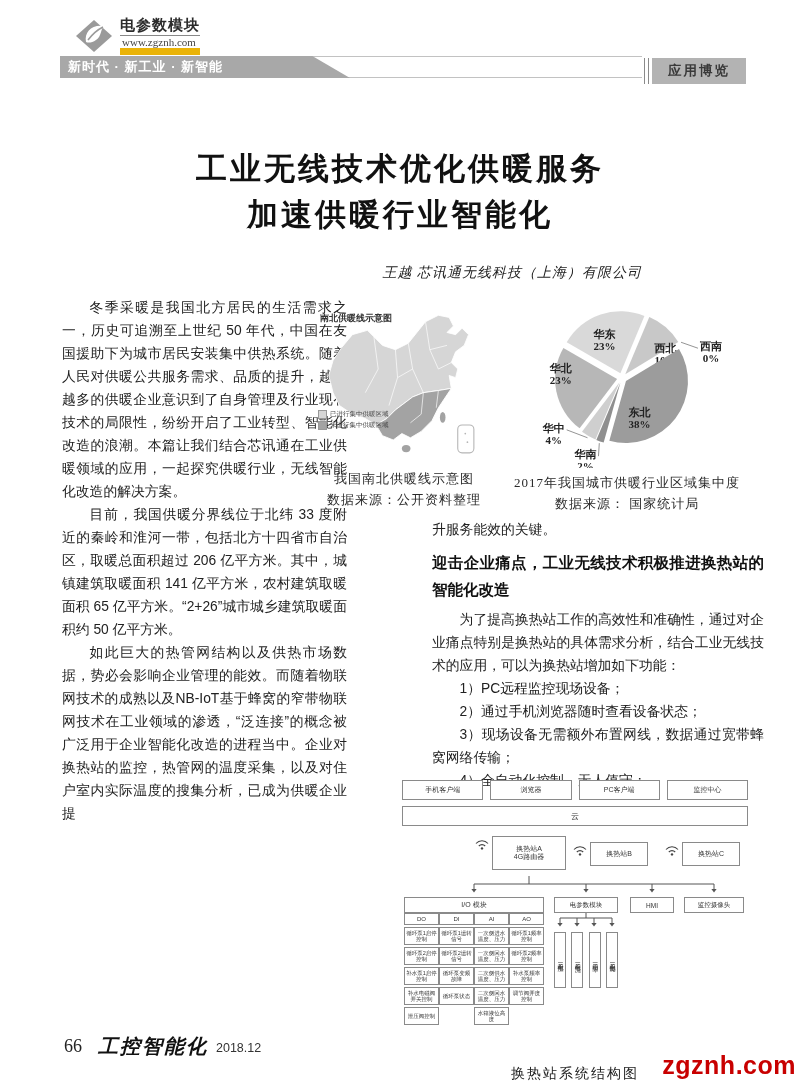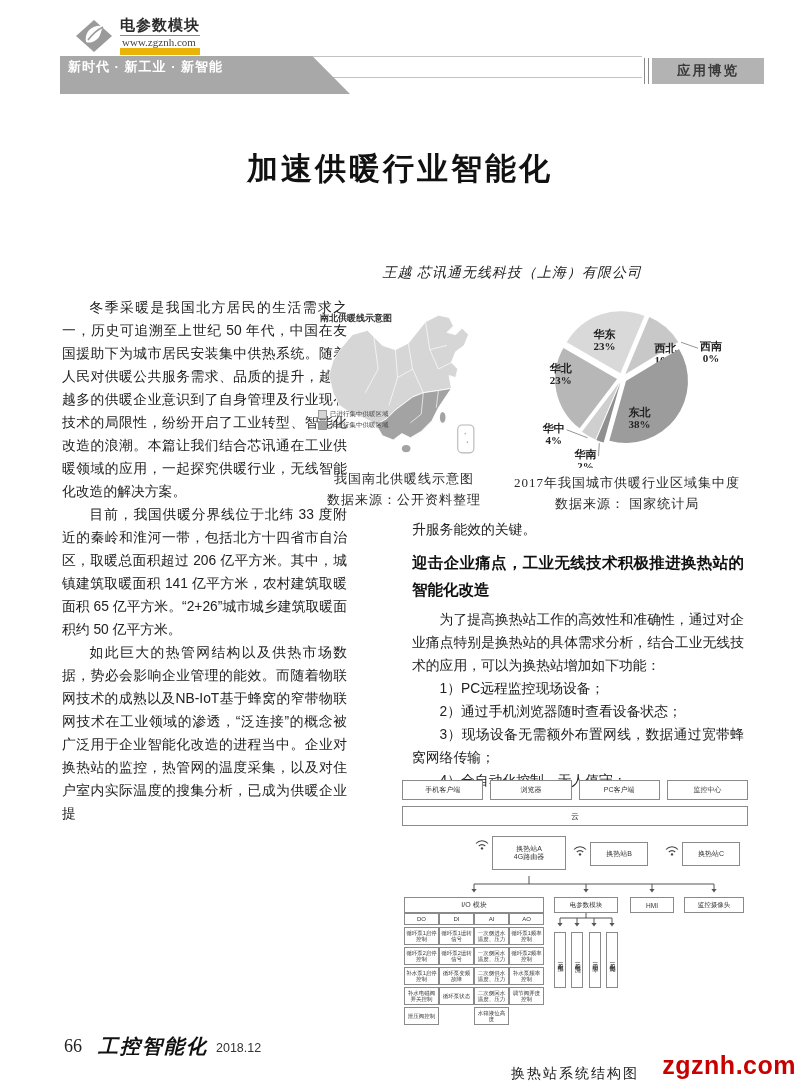--- a/index.html
+++ b/index.html
@@ -7,36 +7,36 @@
         font-family:"Liberation Sans",sans-serif;color:#1c1c1c;}
   
   .logo-block{position:absolute;left:74px;top:16px;display:flex;align-items:center;gap:6px;}
   .logo-icon{width:40px;height:36px;}
   .logo-text{display:flex;flex-direction:column;}
   .site-name{font-weight:bold;font-size:15px;color:#2b2b2b;letter-spacing:1px;font-family:"Liberation Serif",serif;}
   .site-url{font-size:11px;color:#444;border-top:1px solid #888;border-bottom:7px solid #eab308;
             padding:0 2px;font-family:"Liberation Serif",serif;}
   .banner-strip{position:absolute;left:60px;top:56px;width:582px;height:20px;
                 border-top:1px solid #c2c2c2;border-bottom:1px solid #c2c2c2;}
-  .banner-left{position:absolute;left:60px;top:56px;width:290px;height:38px;background:#a8a8a8;
+  .banner-left{position:absolute;left:60px;top:56px;width:290px;height:22px;background:#a8a8a8;
                clip-path:polygon(0 0,87% 0,100% 100%,0 100%);
                color:#fff;font-size:13px;font-weight:bold;letter-spacing:1px;line-height:22px;padding-left:8px;box-sizing:border-box;}
   .section-sep{position:absolute;left:644px;top:58px;height:26px;width:3px;
                border-left:1.5px solid #8a8a8a;border-right:1.5px solid #8a8a8a;}
-  .section-box{position:absolute;left:652px;top:58px;width:112px;height:26px;background:#b3b3b3;
+  .section-box{position:absolute;left:652px;top:58px;width:94px;height:26px;background:#b3b3b3;
                color:#3a3a3a;font-size:13.5px;font-weight:bold;text-align:center;line-height:26px;letter-spacing:2px;}
   
   .title{position:absolute;left:0;top:146px;width:100%;text-align:center;
          font-family:"Liberation Serif","DejaVu Serif",serif;font-weight:bold;color:#111;}
   .title .t1,.title .t2{font-size:31px;letter-spacing:3px;line-height:46px;}
   .author{position:absolute;right:158px;top:264px;font-family:"Liberation Serif",serif;
           font-style:italic;font-size:14px;color:#222;letter-spacing:1px;}
   
   .col-left{position:absolute;left:62px;top:296px;width:285px;}
-  .col-right{position:absolute;left:412px;top:518px;width:332px;}
+  .col-right{position:absolute;left:432px;top:518px;width:332px;}
   .para{font-size:13.8px;line-height:23px;text-align:justify;text-indent:2em;color:#222;margin:0;}
   .para-noindent{text-indent:0;}
   .sec-heading{font-size:15.5px;font-weight:bold;line-height:27px;color:#111;margin:8px 0 5px 0;text-align:justify;}
   .list-item{font-size:13.8px;line-height:23px;text-indent:2em;text-align:justify;color:#222;}
   
   .fig-map{position:absolute;left:318px;top:298px;width:172px;}
   .fig-pie{position:absolute;left:506px;top:296px;width:242px;}
   .fig-caption{font-family:"Liberation Serif",serif;font-size:13px;line-height:21px;color:#2a2a2a;
                text-align:center;letter-spacing:1px;}
   .map-wrap{position:relative;width:172px;height:170px;}
@@ -93,20 +93,21 @@
       <span class="site-name">电参数模块</span>
       <span class="site-url">www.zgznh.com</span>
     </div>
   </div>
   <div class="banner-strip"></div>
   <div class="banner-left">新时代 · 新工业 · 新智能</div>
   <div class="section-sep"></div>
   <div class="section-box">应用博览</div>
 
   <div class="title">
+    <div class="t1">工业无线技术优化供暖服务</div>
     <div class="t2">加速供暖行业智能化</div>
   </div>
   <div class="author">王越  芯讯通无线科技（上海）有限公司</div>
 
   <div class="col-left">
     <p class="para">冬季采暖是我国北方居民的生活需求之一，历史可追溯至上世纪 50 年代，中国在友国援助下为城市居民安装集中供热系统。随着人民对供暖公共服务需求、品质的提升，越来越多的供暖企业意识到了自身管理及行业现有技术的局限性，纷纷开启了工业转型、智能化改造的浪潮。本篇让我们结合芯讯通在工业供暖领域的应用，一起探究供暖行业，无线智能化改造的解决方案。</p>
     <p class="para">目前，我国供暖分界线位于北纬 33 度附近的秦岭和淮河一带，包括北方十四省市自治区，取暖总面积超过 206 亿平方米。其中，城镇建筑取暖面积 141 亿平方米，农村建筑取暖面积 65 亿平方米。“2+26”城市城乡建筑取暖面积约 50 亿平方米。</p>
     <p class="para">如此巨大的热管网结构以及供热市场数据，势必会影响企业管理的能效。而随着物联网技术的成熟以及NB-IoT基于蜂窝的窄带物联网技术在工业领域的渗透，“泛连接”的概念被广泛用于企业智能化改造的进程当中。企业对换热站的监控，热管网的温度采集，以及对住户室内实际温度的搜集分析，已成为供暖企业提</p>
   </div>
 

